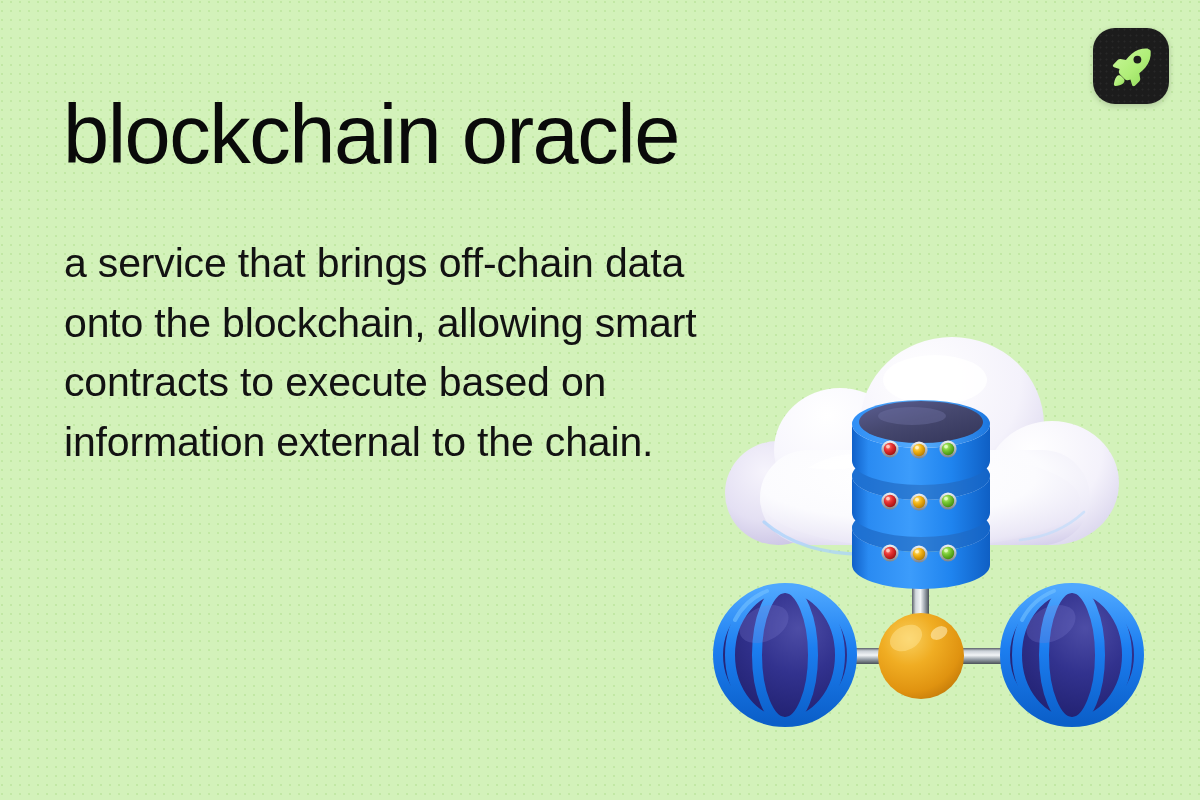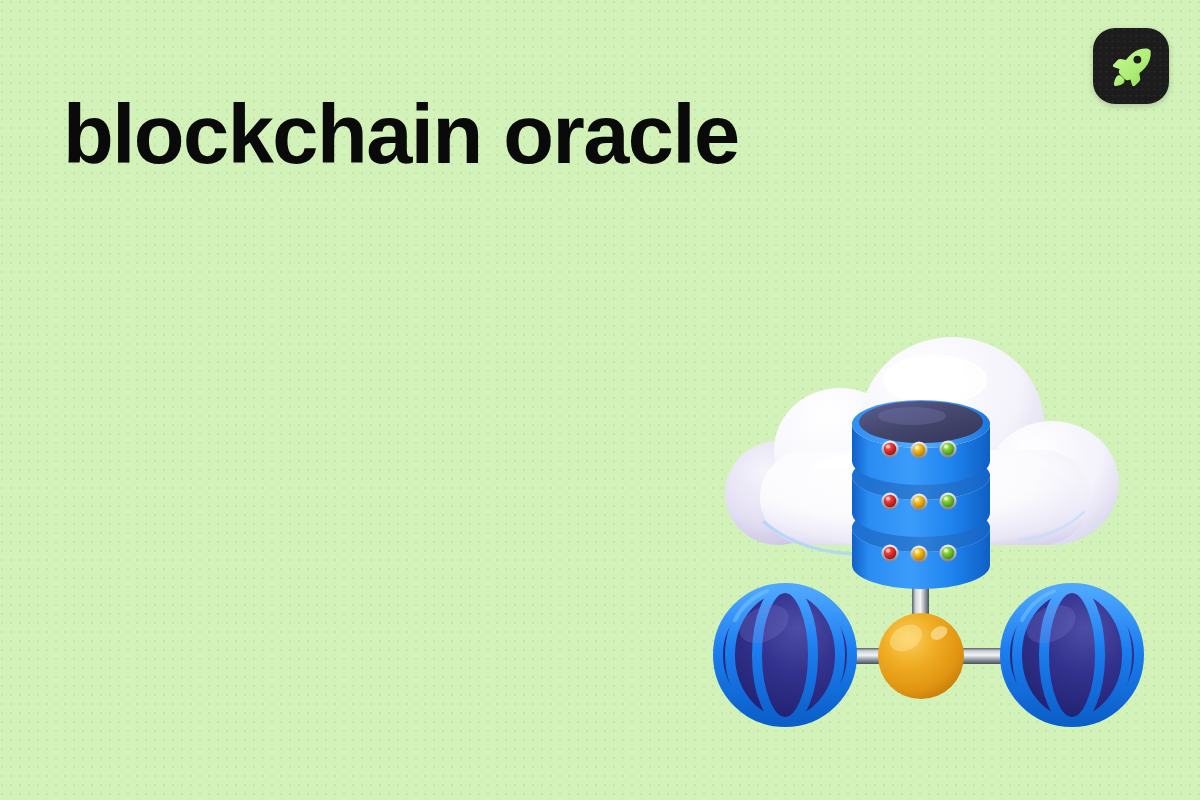--- a/index.html
+++ b/index.html
@@ -45,21 +45,21 @@
   #logo-badge svg { display: block; }
 
   
   #title {
     position: absolute;
     left: 63px;
     top: 93px;
     margin: 0;
     font-size: 83px;
     line-height: 1.0;
-    font-weight: 700;
+    font-weight: 400;
     letter-spacing: -0.018em;
     color: #0a0a0a;
     font-family: "Liberation Sans", "DejaVu Sans", sans-serif;
     white-space: nowrap;
   }
 
   #definition {
     position: absolute;
     left: 64px;
     top: 234px;
@@ -106,20 +106,21 @@
           <path d="M40.6 6.6c-5.3-.5-11.3 1.3-16.1 5.3-2.2 1.8-4.1 3.9-5.6 6.1l-5.2-.9c-1.1-.2-2.2.2-3 1l-4.3 4.3c-.9.9-.5 2.4.7 2.8l5.4 1.7c-.3 1-.5 1.9-.6 2.7-.1 1 .2 2 1 2.7l5 5c.7.7 1.7 1 2.7.9.9-.1 1.8-.3 2.8-.6l1.7 5.4c.4 1.2 1.9 1.6 2.8.7l4.3-4.3c.8-.8 1.2-1.9 1-3l-.9-5.2c2.2-1.5 4.3-3.4 6.1-5.6 4-4.8 5.8-10.8 5.3-16.1-.1-1.2-1-2.1-2.1-2.2z"></path>
           <path d="M14.4 34.2c-1.3-1.3-3.5-1.1-4.9.6-1.5 1.8-2.3 5.1-2.6 7.5-.1 1 .7 1.8 1.7 1.7 2.4-.3 5.7-1.1 7.5-2.6 1.7-1.4 1.9-3.6.6-4.9l-2.3-2.3z"></path>
         </g>
         <circle cx="30.4" cy="17.6" r="3.9" fill="#1c1c1c"></circle>
       </svg>
     </span>
   </div>
 
   <h1 id="title">blockchain oracle</h1>
 
+  <p id="definition">a service that brings off-chain data onto the blockchain, allowing smart contracts to execute based on information external to the chain.</p>
 
   <div id="illustration">
     <svg viewBox="0 0 460 440" aria-hidden="true">
       <defs>
 
         <radialGradient id="cloudMain" cx="0.42" cy="0.25" r="0.92">
           <stop offset="0%" stop-color="#ffffff"></stop>
           <stop offset="48%" stop-color="#fbfbfe"></stop>
           <stop offset="78%" stop-color="#eae7f6"></stop>
           <stop offset="100%" stop-color="#cfc9e8"></stop>

